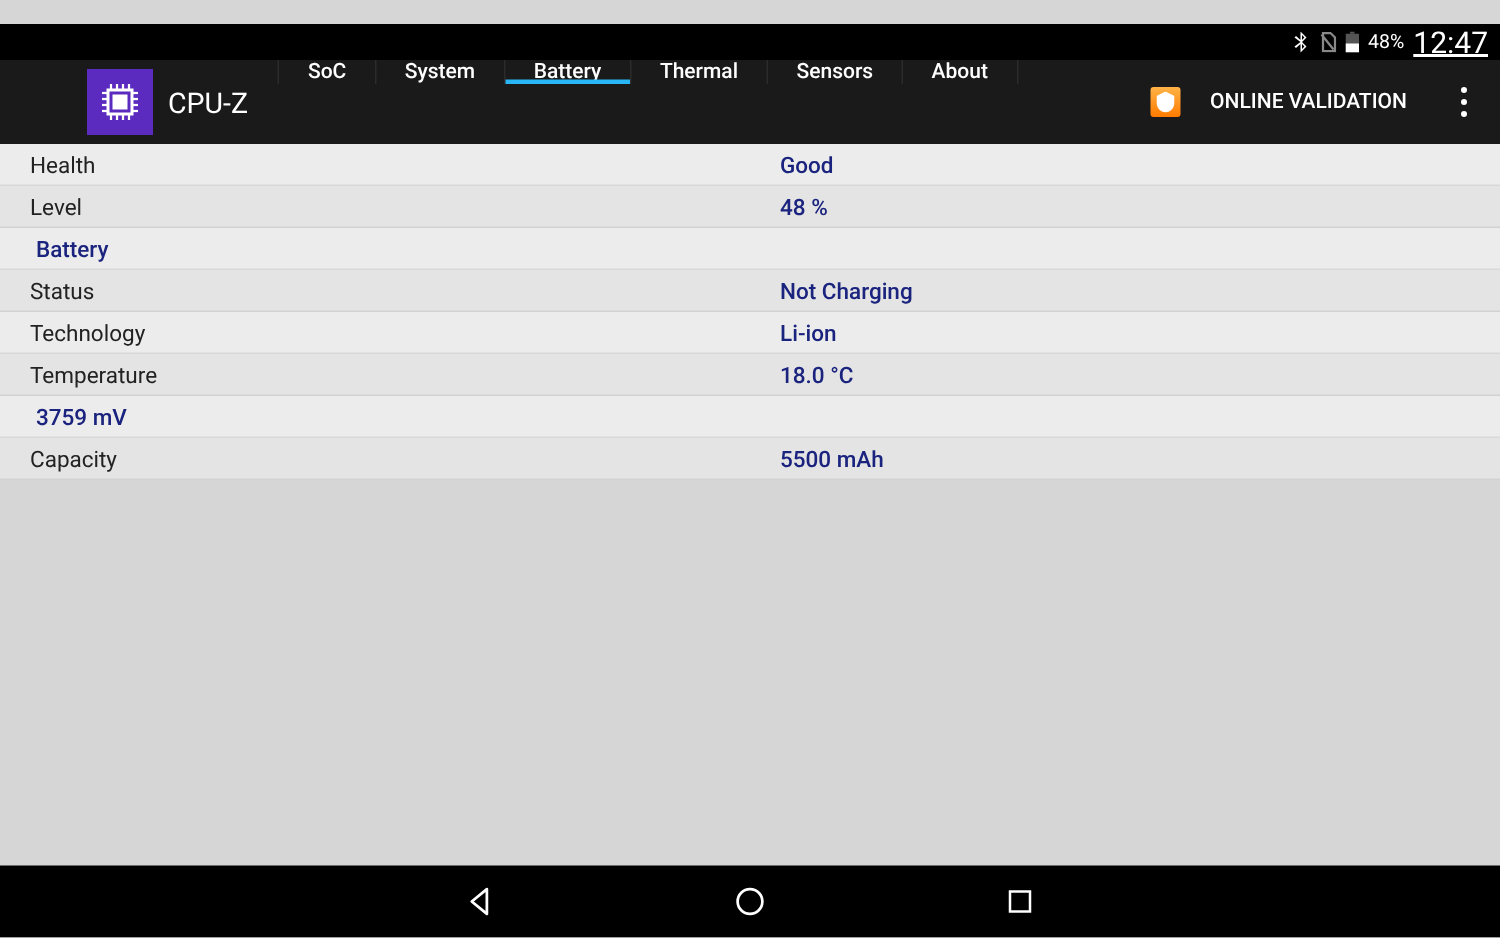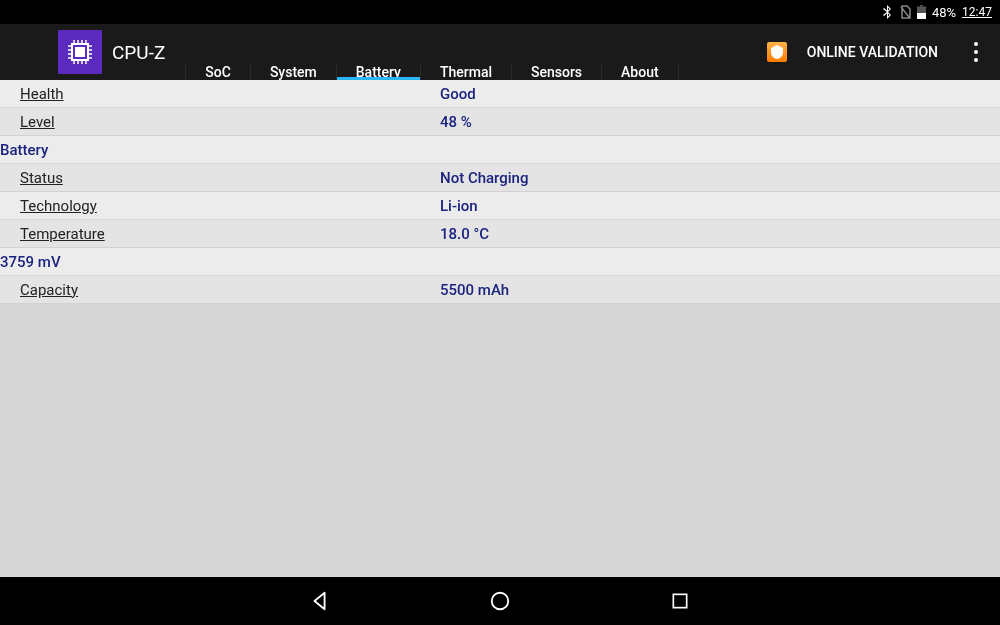--- a/index.html
+++ b/index.html
@@ -14,20 +14,21 @@
   .status-bar {
     height: 24px;
     background: #000;
     display: flex;
     justify-content: flex-end;
     align-items: center;
     gap: 6px;
     padding: 1px 8px;
     color: #fff;
     font-size: 13px;
+    margin-top: 16px;
   }
   .status-bar .icon { display: flex; align-items: center; }
   .app-bar {
     height: 56px;
     background: #1a1a1a;
     display: flex;
     align-items: stretch;
     color: #fff;
     padding-left: 44px;
   }
@@ -45,21 +46,21 @@
   .app-title {
     font-size: 19px;
     font-weight: 400;
     display: flex;
     align-items: center;
     padding-right: 20px;
     flex-shrink: 0;
   }
   .tabs {
     display: flex;
-    align-items: flex-end;
+    align-items: flex-start;
     flex: 1;
   }
   .tab {
     padding: 0 19px;
     display: flex;
     align-items: center;
     font-size: 14px;
     font-weight: 500;
     color: #fff;
     cursor: pointer;
@@ -120,28 +121,28 @@
   .row {
     display: flex;
     height: 28px;
     align-items: center;
     font-size: 15px;
     border-bottom: 1px solid rgba(0,0,0,0.08);
   }
   .row:nth-child(odd) { background: #ececec; }
   .row:nth-child(even) { background: #e4e4e4; }
   .row .label {
-    width: 440px;
+    width: 496px;
     padding-left: 20px;
     color: #222;
-    text-decoration: underline;
   }
   .row .value {
     color: #1a237e;
     font-weight: 500;
+    margin-left: 24px;
   }
   .nav-bar {
     position: absolute;
     bottom: 0;
     left: 0;
     right: 0;
     height: 48px;
     background: #000;
     display: flex;
     align-items: center;
@@ -172,21 +173,21 @@
       </svg>
   </span>
   <span class="icon">
     <svg width="9" height="14" viewBox="0 0 9 14">
         <rect x="0" y="1.5" width="9" height="12.5" fill="#555"></rect>
         <rect x="0" y="8" width="9" height="6" fill="#fff"></rect>
         <rect x="3" y="0" width="3" height="1.5" fill="#555"></rect>
       </svg>
   </span>
   <span>48%</span>
-  <span style="font-size:12px;text-decoration:underline;">12:47</span>
+  <span style="font-size:20px;text-decoration:underline;">12:47</span>
 </div>
 
 <div class="app-bar">
   <div class="app-icon">
     <svg viewBox="0 0 32 32">
       <rect x="8" y="8" width="16" height="16" fill="none" stroke="#fff" stroke-width="2"></rect>
       <rect x="11" y="11" width="10" height="10" fill="#fff"></rect>
       <g stroke="#fff" stroke-width="1.5">
         <line x1="10" y1="4" x2="10" y2="8"></line>
           <line x1="14" y1="4" x2="14" y2="8"></line>

